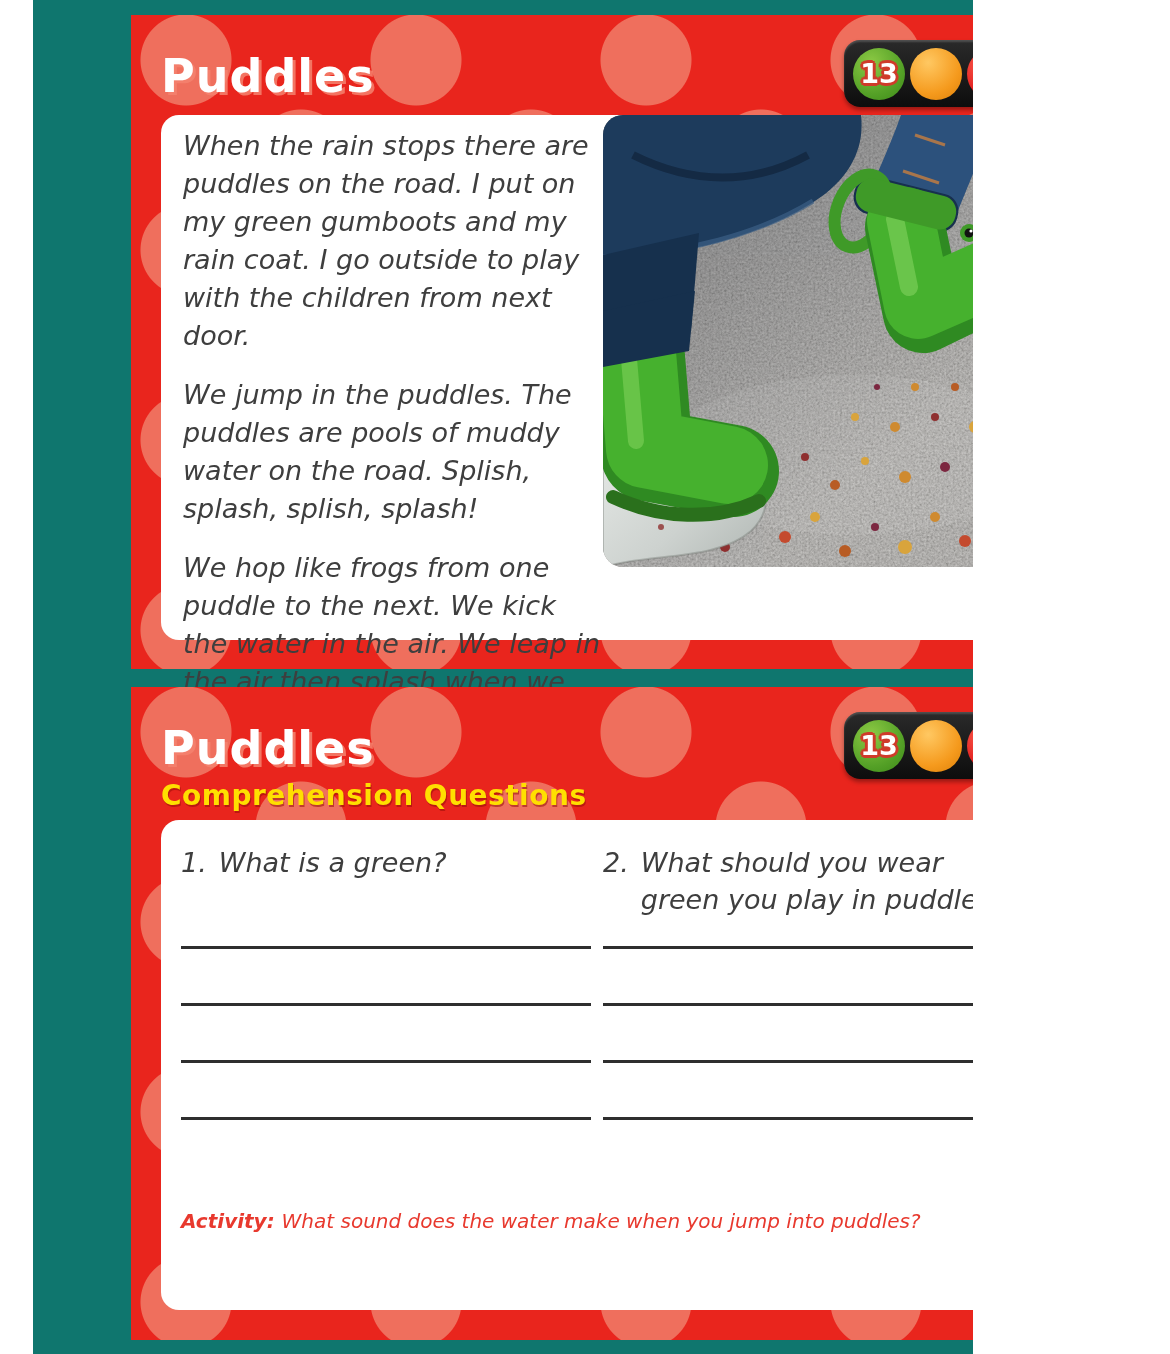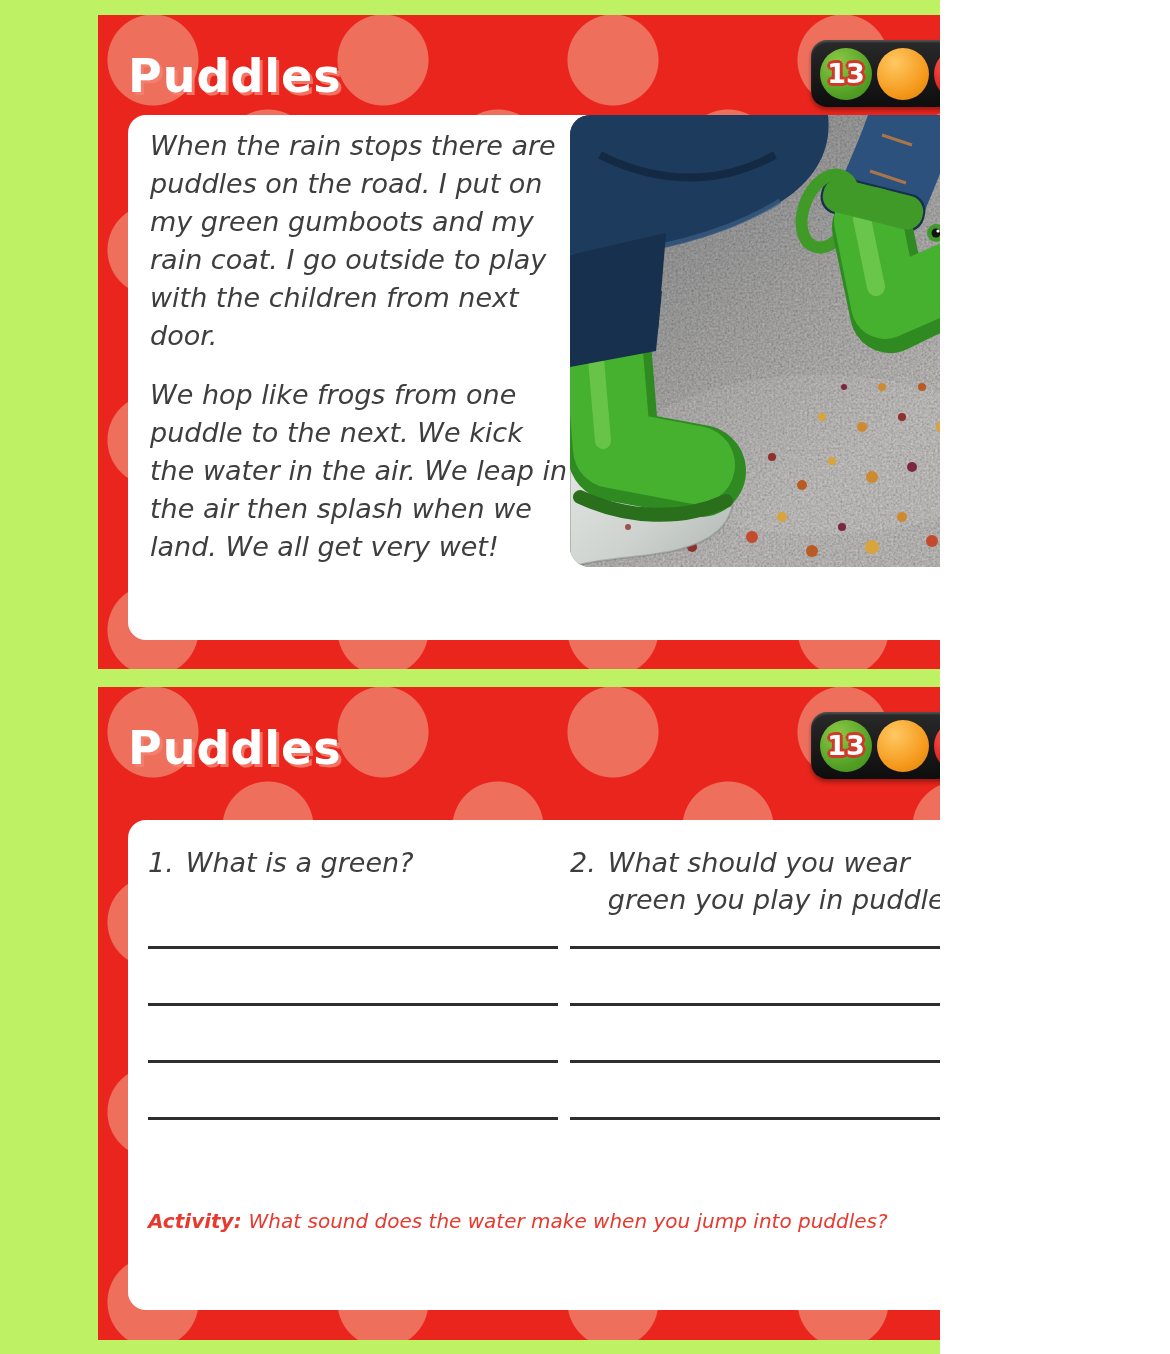--- a/index.html
+++ b/index.html
@@ -1,19 +1,19 @@
 <!DOCTYPE html>
 <html><head>
 <meta charset="utf-8">
 <style>
   * { margin:0; padding:0; box-sizing:border-box; }
   html,body { background:#ffffff; }
   .page {
-    position:relative; width:940px; height:1354px; background:#bef264;
-    font-family:"DejaVu Sans","Liberation Sans",sans-serif; overflow:hidden;
+    position:relative; width:940px; height:1354px; background:#0f766e;
+    font-family:"DejaVu Sans","Liberation Sans",sans-serif; overflow:hidden;margin-left:33px;
   }
   
   .card {
     position:absolute; left:98px; width:930px;
     background-color:#e9251d;
     background-image:
       radial-gradient(circle at 55px 45px,  #ef6f5d 45px, rgba(0,0,0,0) 46px),
       radial-gradient(circle at 170px 140px, #ef6f5d 45px, rgba(0,0,0,0) 46px);
     background-size:230px 190px;
   }
@@ -104,20 +104,21 @@
       <span class="light light-green">
         <b class="badge-number">13</b>
       </span>
       <span class="light light-orange"></span>
       <span class="light light-red"></span>
     </div>
 
     <div class="panel panel-reading">
       <div class="passage">
         <p>When the rain stops there are puddles on the road. I put on my green gumboots and my rain coat. I go outside to play with the children from next door.</p>
+        <p>We jump in the puddles. The puddles are pools of muddy water on the road. Splish, splash, splish, splash!</p>
         <p>We hop like frogs from one puddle to the next. We kick the water in the air. We leap in the air then splash when we land. We all get very wet!</p>
       </div>
 
       <div class="photo-frame" title="Child in jeans and green frog-face gumboots stepping over a puddle on wet gravel">
         <svg width="428" height="452" viewBox="0 0 428 452" xmlns="http://www.w3.org/2000/svg" role="img">
           <defs>
             <filter id="gravelNoise" x="-5%" y="-5%" width="110%" height="110%">
               <feTurbulence type="fractalNoise" baseFrequency="0.45" numOctaves="3" seed="11" stitchTiles="stitch"></feTurbulence>
               <feColorMatrix type="saturate" values="0"></feColorMatrix>
               <feComponentTransfer>
@@ -215,20 +216,21 @@
           <path d="M26,244 L33,326" stroke="#7ed05a" stroke-width="16" fill="none" stroke-linecap="round" opacity="0.6"></path>
           <path d="M10,382 C58,404 112,406 156,386" stroke="#2a701c" stroke-width="14" fill="none" stroke-linecap="round"></path>
           <path d="M0,196 L92,176 L86,236 L0,252 Z" fill="#16304d"></path>
         </svg>
       </div>
     </div>
   </section>
 
   <section class="card card-questions">
     <h1 class="card-title">Puddles</h1>
+    <h2 class="card-subtitle">Comprehension Questions</h2>
 
     <div class="traffic-light">
       <span class="light light-green">
         <b class="badge-number">13</b>
       </span>
       <span class="light light-orange"></span>
       <span class="light light-red"></span>
     </div>
 
     <div class="panel panel-questions">

